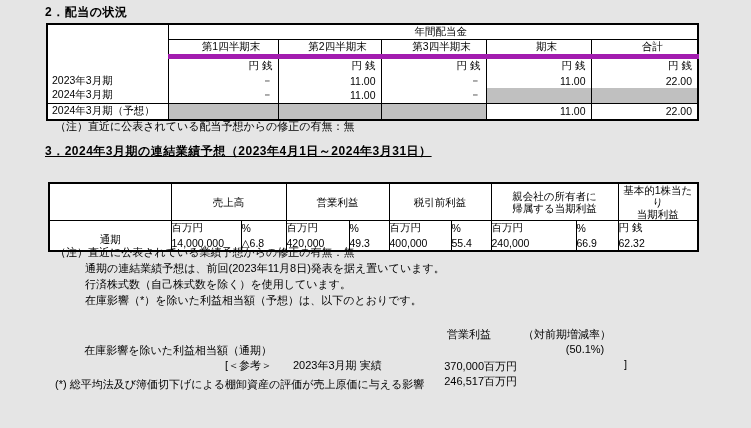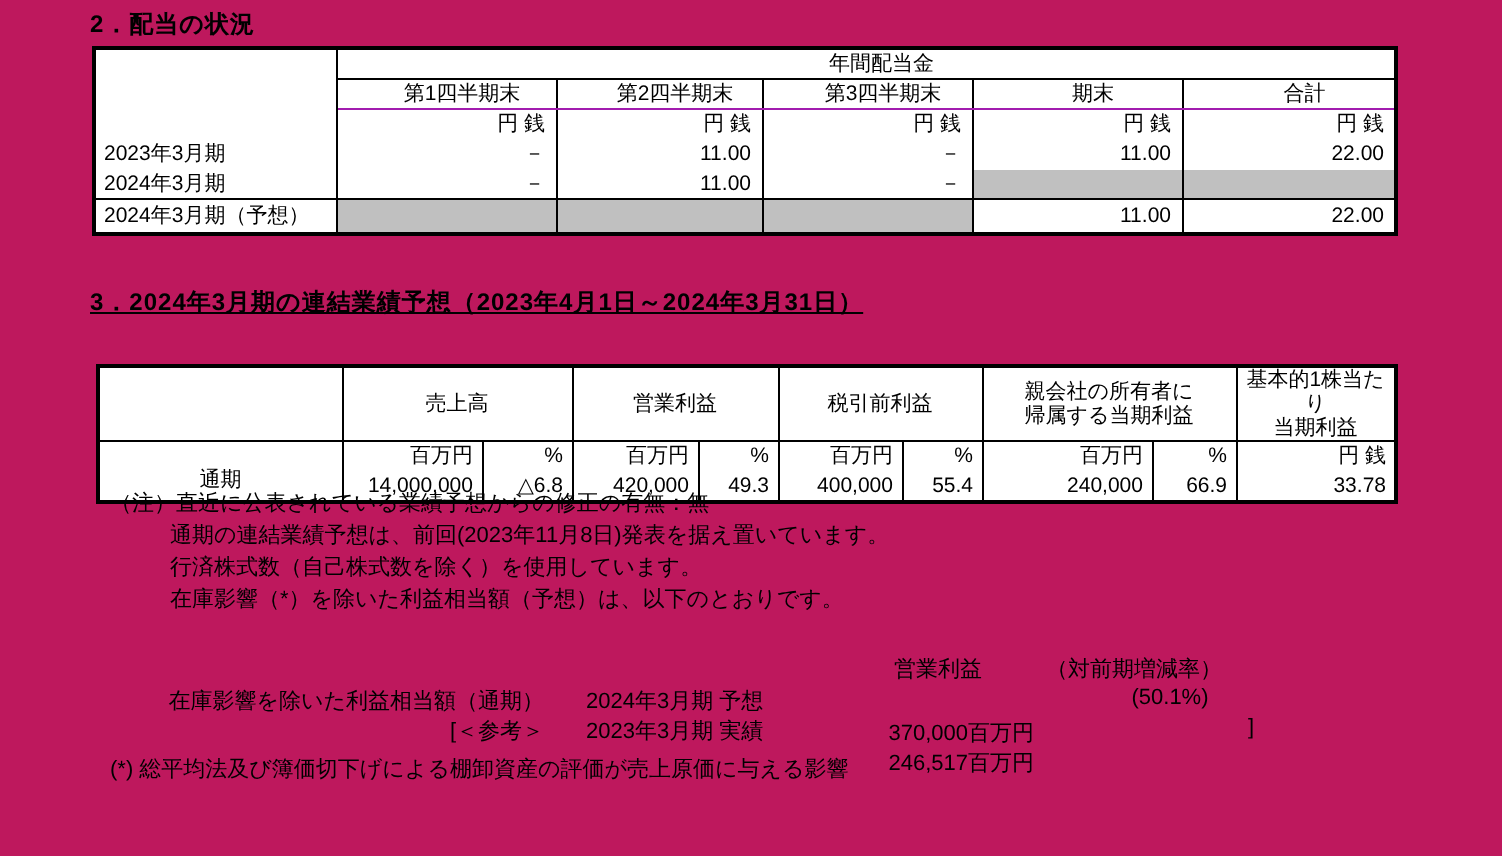--- a/index.html
+++ b/index.html
@@ -1,56 +1,56 @@
 <!DOCTYPE html>
 <html><head>
 <meta charset="utf-8">
 <style>
   * { margin:0; padding:0; box-sizing:border-box; }
   html,body { background:#ffffff; }
   .page {
     position:relative;
     width:751px; height:428px;
-    background:#be185d;
+    background:#e5e5e5;
     color:#000;
     font-family:"Liberation Sans","DejaVu Sans",sans-serif;
     overflow:hidden;
   }
   .sec-title { position:absolute; font-size:12px; font-weight:bold; letter-spacing:0.5px; }
   .pos-sec2 { left:45px; top:4px; }
   .pos-sec3 { left:45px; top:143px;text-decoration:underline; }
   .pct-note { position:absolute; top:164px; right:5px; font-size:11px; }
   .note-line { position:absolute; font-size:11px; }
   .pos-note1 { left:55px; top:119px; }
 
   table { border-collapse:collapse; table-layout:fixed; position:absolute; background:#fff; }
   td { overflow:hidden; vertical-align:middle; }
 
   
   .t1 { left:46px; top:23px; width:651px; font-size:10.5px; border:2px solid #000; }
   .t1 td { border-left:1px solid #000; border-right:1px solid #000;padding-left:16px; }
   .t1 tr { height:15px; }
   .t1 tr.last { height:17px; }
   .t1 .gh { text-align:center; border-bottom:1px solid #000; }
-  .t1 .ch { text-align:center; border-bottom:1px solid #a21caf; }
+  .t1 .ch { text-align:center; border-bottom:5px solid #a21caf; }
   .t1 .lbl { text-align:left; padding-left:4px; }
   .t1 .num { text-align:right; padding-right:5px; }
   .t1 tr.sep td { border-bottom:1px solid #000; }
   .gray { background:#c0c0c0; }
 
   
   .t2 { left:48px; top:182px; width:649px; font-size:10.5px; border:2px solid #000; }
   .t2 td { border-left:1px solid #000; border-right:1px solid #000; }
   .t2 tr.hd { height:27px; }
   .t2 tr.un { height:14px; }
   .t2 tr.dt { height:16px; }
   .t2 .ch { text-align:center; border-bottom:1px solid #000; white-space:pre-line; line-height:12px; }
   .t2 .stub-top { border-bottom:1px solid #000; }
   .t2 .stub-lbl { text-align:center; vertical-align:bottom; padding-bottom:3px; }
-  .t2 .num { text-align:right; padding-right:4px; }
+  .t2 .num { padding-right:4px; }
 
   
   .notes3 { position:absolute; left:55px; top:244px; font-size:11px; line-height:16px; }
   .notes3 .cont { padding-left:30px; }
 
   
   .inv-span { position:absolute; font-size:11px; white-space:nowrap; }
   .inv-h-profit { left:447px; top:327px; }
   .inv-h-rate { left:523px; top:327px; }
   .inv-r1 { top:343px; }
@@ -117,20 +117,21 @@
       <td class="lbl">2024年3月期（予想）</td>
       <td class="num gray"></td>
       <td class="num gray"></td>
       <td class="num gray"></td>
       <td class="num">11.00</td>
       <td class="num">22.00</td>
     </tr>
   </tbody>
     </table>
 
+  <div class="note-line pos-note1">（注）直近に公表されている配当予想からの修正の有無：無</div>
 
   <div class="sec-title pos-sec3">3．2024年3月期の連結業績予想（2023年4月1日～2024年3月31日）</div>
 
 
   <table class="t2">
     <colgroup>
       <col style="width:122px">
       <col style="width:70px">
         <col style="width:45px">
       <col style="width:63px">
@@ -166,37 +167,36 @@
     </tr>
     <tr class="dt">
       <td class="num">14,000,000</td>
       <td class="num">△6.8</td>
       <td class="num">420,000</td>
       <td class="num">49.3</td>
       <td class="num">400,000</td>
       <td class="num">55.4</td>
       <td class="num">240,000</td>
       <td class="num">66.9</td>
-      <td class="num">33.78</td>
+      <td class="num">62.32</td>
     </tr>
   </tbody>
     </table>
 
   <div class="notes3">
     <div>（注）直近に公表されている業績予想からの修正の有無：無</div>
     <div class="cont">通期の連結業績予想は、前回(2023年11月8日)発表を据え置いています。</div>
     <div class="cont">行済株式数（自己株式数を除く）を使用しています。</div>
     <div class="cont">在庫影響（*）を除いた利益相当額（予想）は、以下のとおりです。</div>
   </div>
 
   <span class="inv-span inv-h-profit">営業利益</span>
   <span class="inv-span inv-h-rate">（対前期増減率）</span>
 
   <span class="inv-span inv-r1 inv-prefix">在庫影響を除いた利益相当額（通期）</span>
-  <span class="inv-span inv-r1 inv-period">2024年3月期 予想</span>
   <span class="inv-span inv-r1 inv-value">370,000百万円</span>
   <span class="inv-span inv-r1 inv-rate">(50.1%)</span>
 
   <span class="inv-span inv-r2 inv-prefix">[＜参考＞</span>
   <span class="inv-span inv-r2 inv-period">2023年3月期 実績</span>
   <span class="inv-span inv-r2 inv-value">246,517百万円</span>
   <span class="inv-span inv-r2 inv-bracket">]</span>
 
   <div class="note-line pos-footnote">(*) 総平均法及び簿価切下げによる棚卸資産の評価が売上原価に与える影響</div>
 

